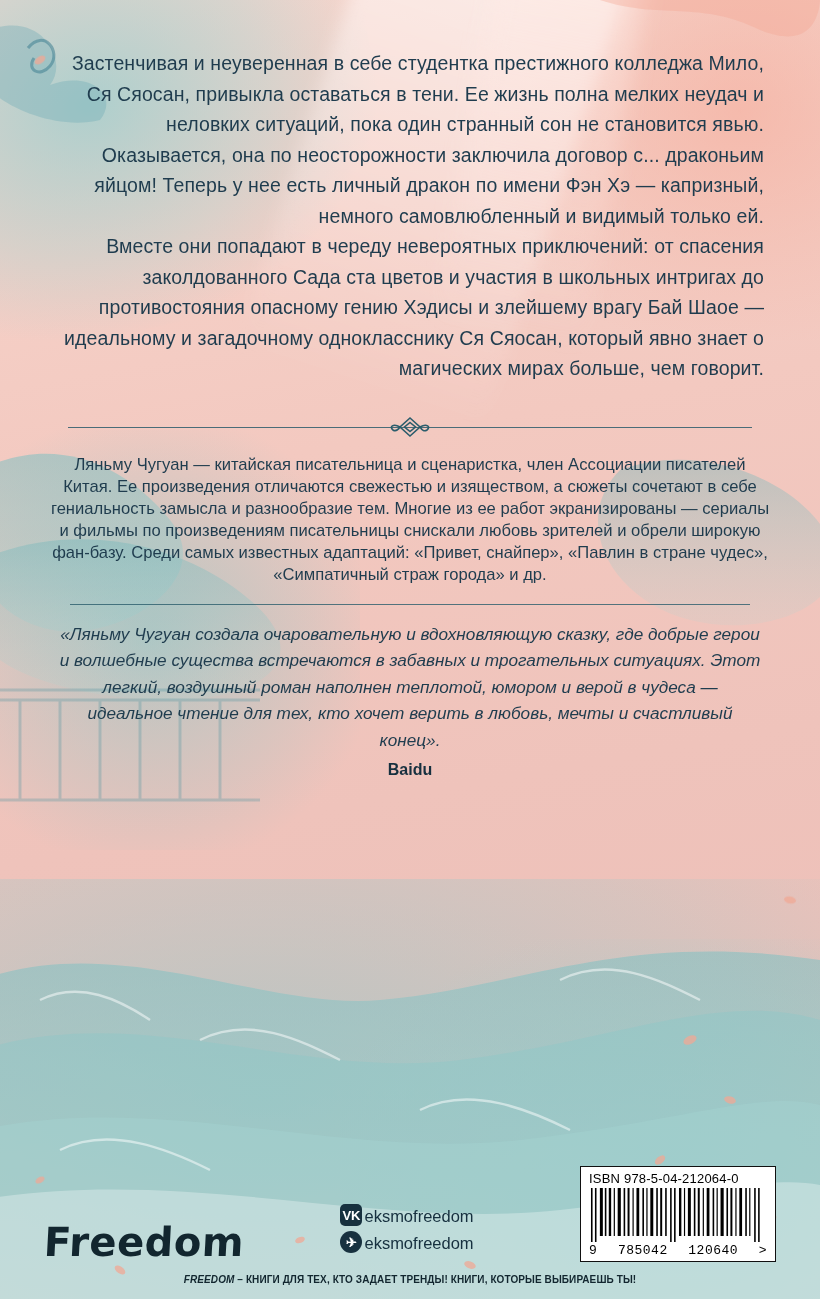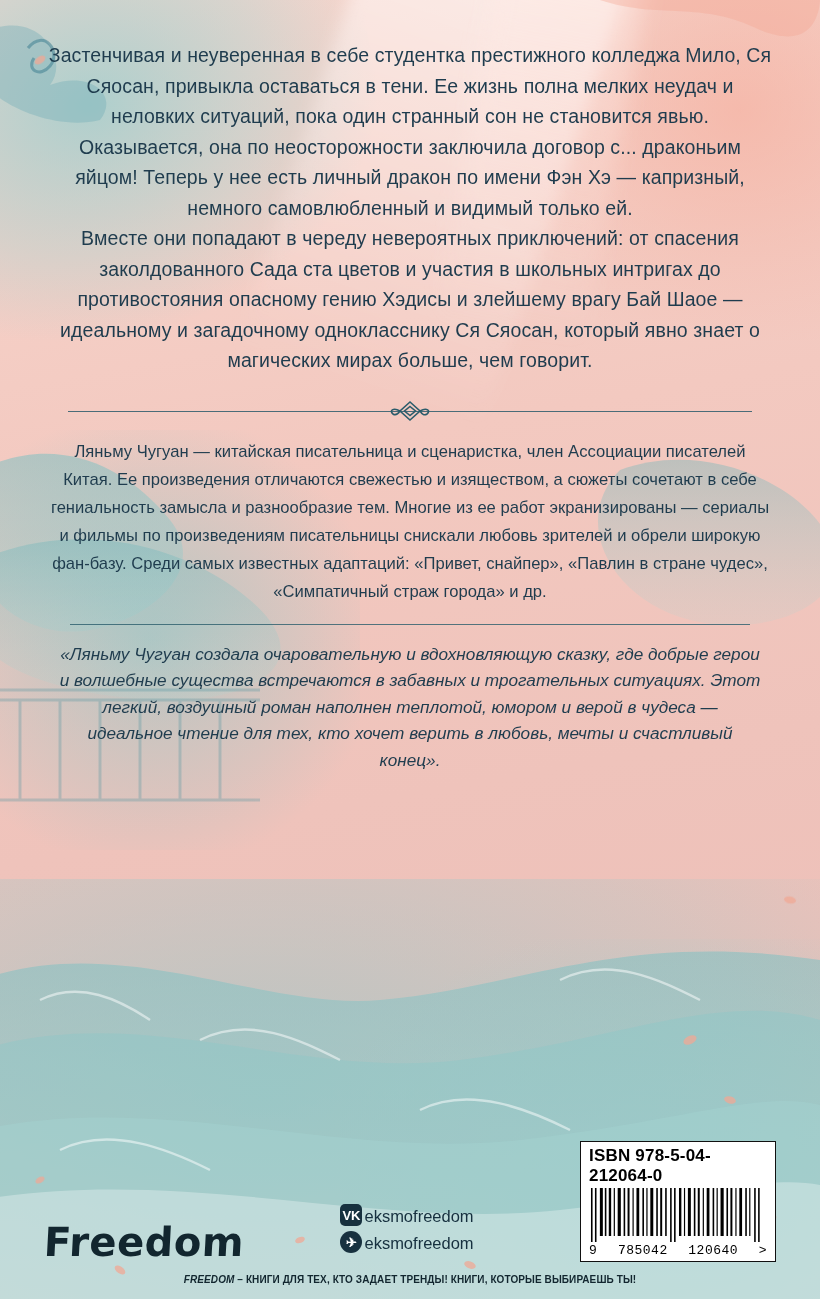--- a/index.html
+++ b/index.html
@@ -66,26 +66,26 @@
     z-index: 5;
     width: 820px;
     height: 1299px;
     box-sizing: border-box;
     padding: 36px 44px 0 44px;
     display: flex;
     flex-direction: column;
   }
 
   .blurb {
-    text-align: center;
+    text-align: right;
     color: #1f3c4e;
     font-size: 19.5px;
     line-height: 30.5px;
     letter-spacing: 0.1px;
-    margin: 4px;
+    margin: 12px;
   }
   .blurb p { margin: 0; }
   .blurb .para + .para { margin-top: 0px; }
 
   .divider {
     position: relative;
     height: 26px;
     margin: 18px 0 14px 0;
     display: flex;
     align-items: center;
@@ -102,21 +102,21 @@
     position: relative;
     z-index: 2;
     width: 54px; height: 24px;
     background: transparent;
   }
 
   .author-note {
     text-align: center;
     color: #1f3c4e;
     font-size: 16.6px;
-    line-height: 28px;
+    line-height: 22px;
     margin: 0;
     padding: 0 4px;
   }
 
   .divider2 {
     height: 1px;
     background: #2b5c6b;
     opacity: 0.8;
     margin: 18px 26px 16px 26px;
   }
@@ -193,26 +193,25 @@
 
   .isbn-box {
     flex: 0 0 auto;
     background: #ffffff;
     border: 1px solid #111;
     padding: 4px 8px 3px 8px;
     width: 196px;
     box-sizing: border-box;
   }
   .isbn-text {
-    font-size: 17px;
+    font-size: 13px;
     color: #000;
     letter-spacing: 0.2px;
     margin-bottom: 2px;
     font-family: "Liberation Sans", sans-serif;
-    font-weight: bold;
   }
   .barcode {
     height: 54px;
     width: 100%;
     display: block;
   }
   .barcode-digits {
     display: flex;
     justify-content: space-between;
     font-family: "Liberation Mono", monospace;
@@ -340,20 +339,21 @@
           <path d="M37,12 C44,8 48,12 44,15 C41,17 39,15 37,12"></path>
         </g>
       </svg>
     </div>
 
     <p class="author-note">Ляньму Чугуан — китайская писательница и сценаристка, член Ассоциации писателей Китая. Ее произведения отличаются свежестью и изяществом, а сюжеты сочетают в себе гениальность замысла и разнообразие тем. Многие из ее работ экранизированы — сериалы и фильмы по произведениям писательницы снискали любовь зрителей и обрели широкую фан-базу. Среди самых известных адаптаций: «Привет, снайпер», «Павлин в стране чудес», «Симпатичный страж города» и др.</p>
 
     <div class="divider2"></div>
 
     <p class="review">«Ляньму Чугуан создала очаровательную и вдохновляющую сказку, где добрые герои и волшебные существа встречаются в забавных и трогательных ситуациях. Этот легкий, воздушный роман наполнен теплотой, юмором и верой в чудеса — идеальное чтение для тех, кто хочет верить в любовь, мечты и счастливый конец».</p>
+    <div class="review-source">Baidu</div>
 
     <div class="footer">
       <div class="footer-row">
 
         <div class="brand-block">
           <div class="brand-word">Freedom</div>
         </div>
 
         <div class="socials">
           <div class="social-row">

